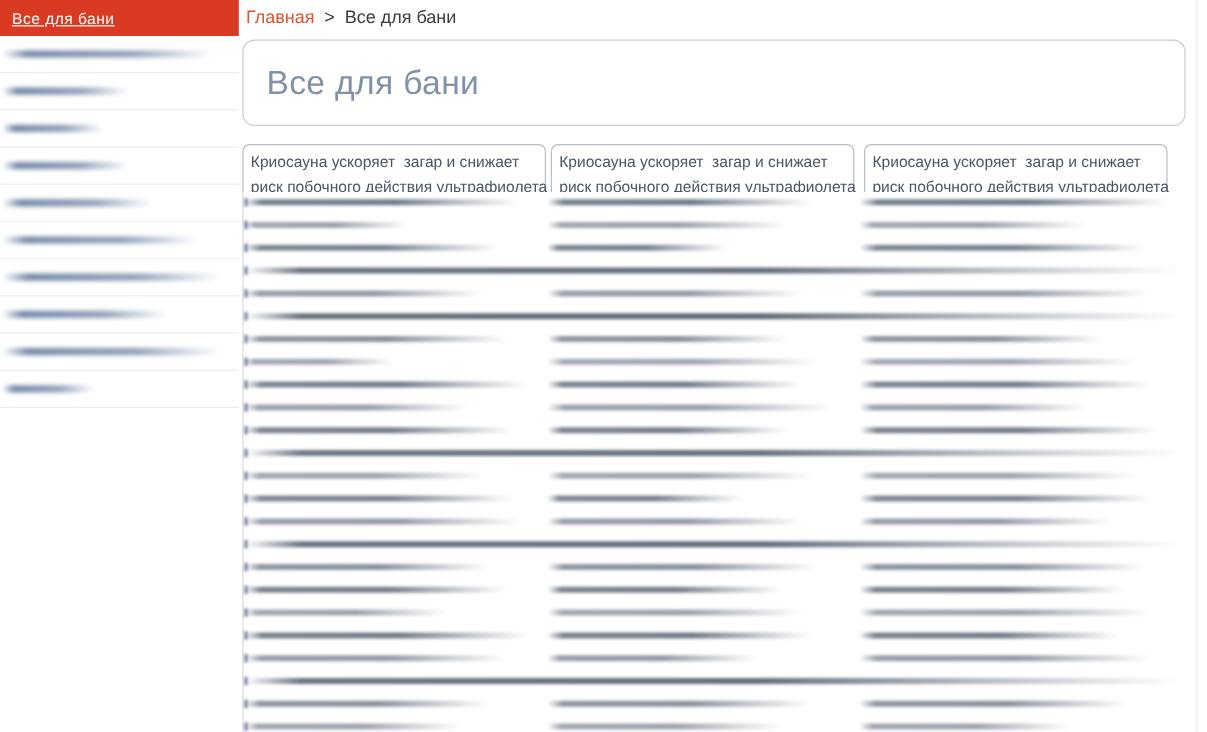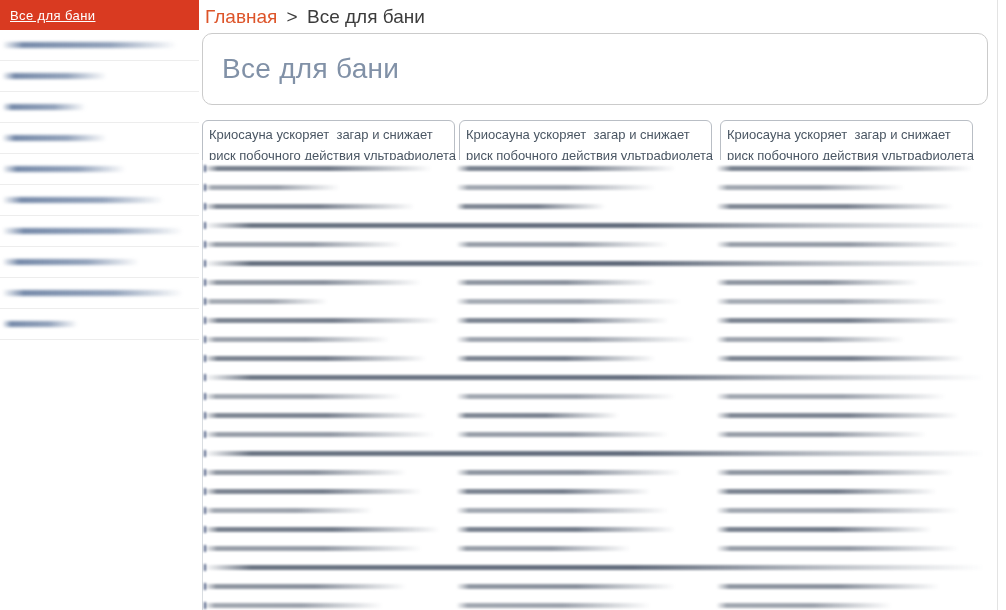--- a/index.html
+++ b/index.html
@@ -22,21 +22,21 @@
   .sidebar-item{
     height:30px;border-bottom:1px solid #ededed;position:relative;cursor:pointer;
   }
   .side-streak{
     position:absolute;left:2px;top:12px;height:6px;border-radius:3px;
     filter:blur(1.6px);
     background:linear-gradient(90deg, rgba(96,120,156,0) 0%, rgba(78,104,144,.78) 12%,
                rgba(78,104,144,.62) 62%, rgba(96,120,156,0) 100%);
   }
   
-  .breadcrumb{position:absolute;left:205px;top:6px;font-size:19px;color:#3c3c3c;white-space:nowrap;}
+  .breadcrumb{position:absolute;left:205px;top:6px;font-size:15px;color:#3c3c3c;white-space:nowrap;}
   .breadcrumb .home{color:var(--link-orange,#dd5429);cursor:pointer;}
   .breadcrumb .sep{margin:0 4px;color:#3c3c3c;}
   
   .title-box{
     position:absolute;left:202px;top:33px;width:786px;height:72px;
     border:1px solid #cbcbcb;border-radius:10px;box-sizing:border-box;
     display:flex;align-items:center;background:#fff;
   }
   .title-box h1{
     margin:0 0 0 19px;font-weight:normal;font-size:28px;

